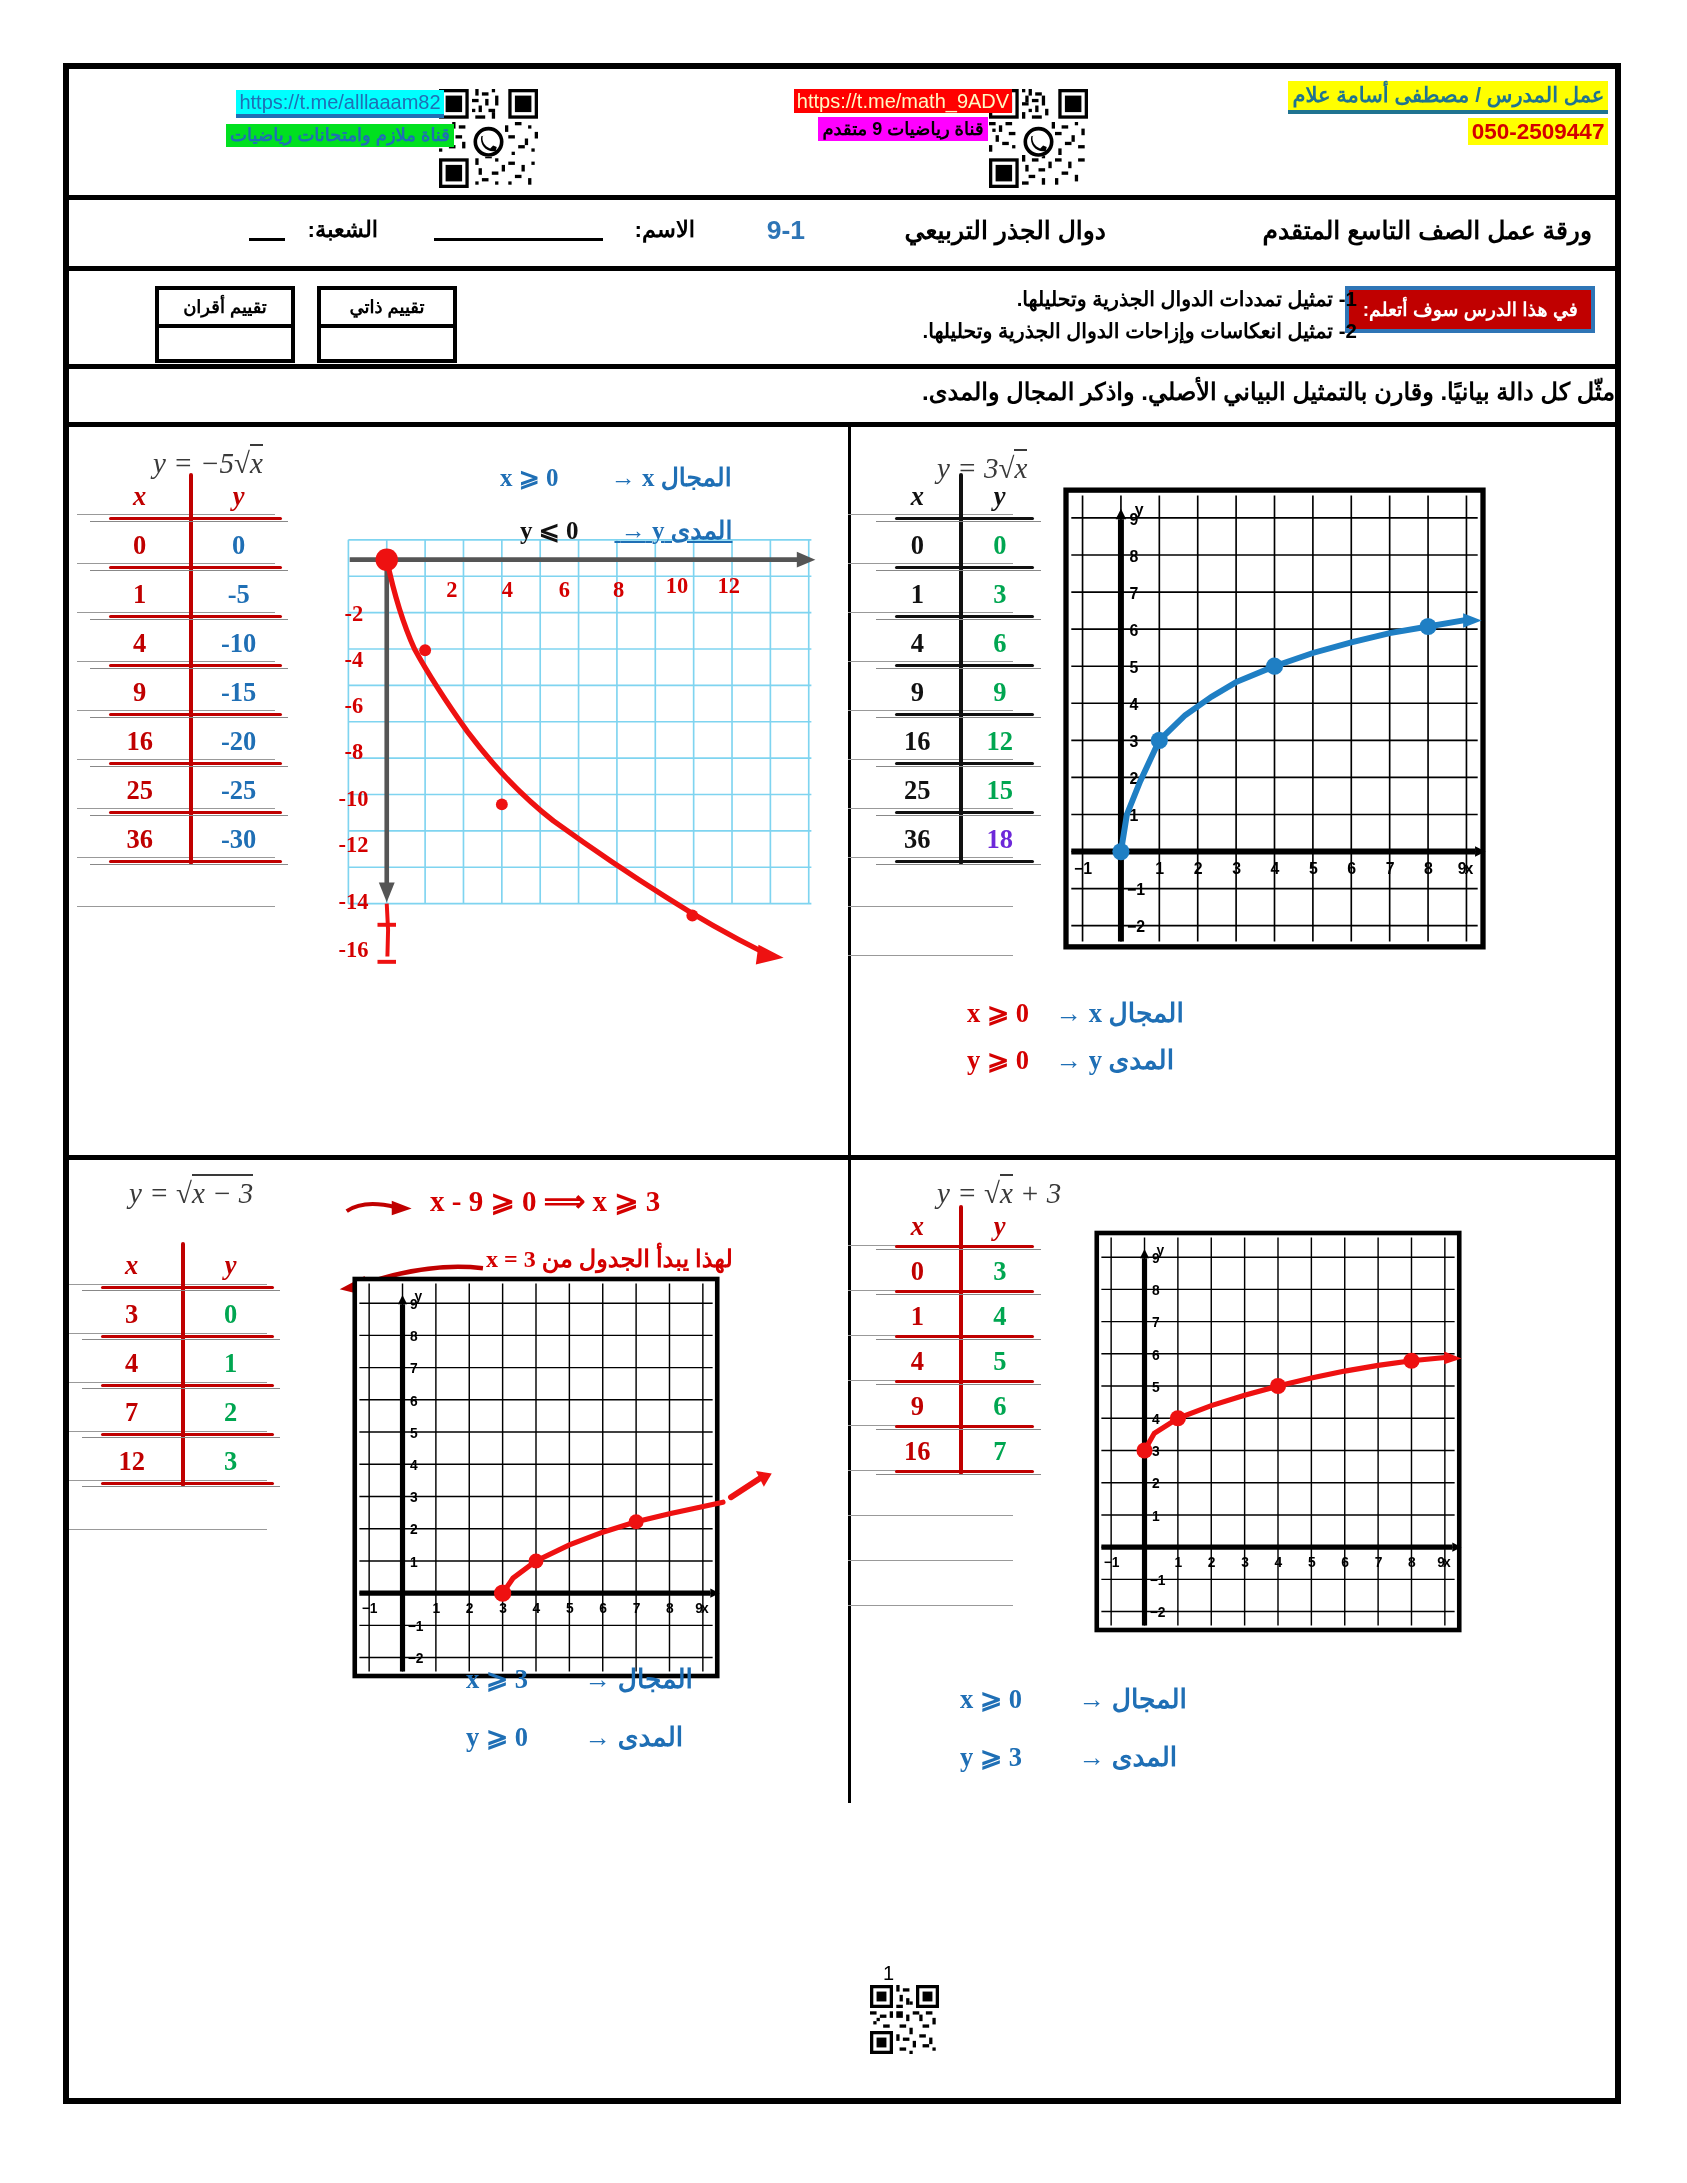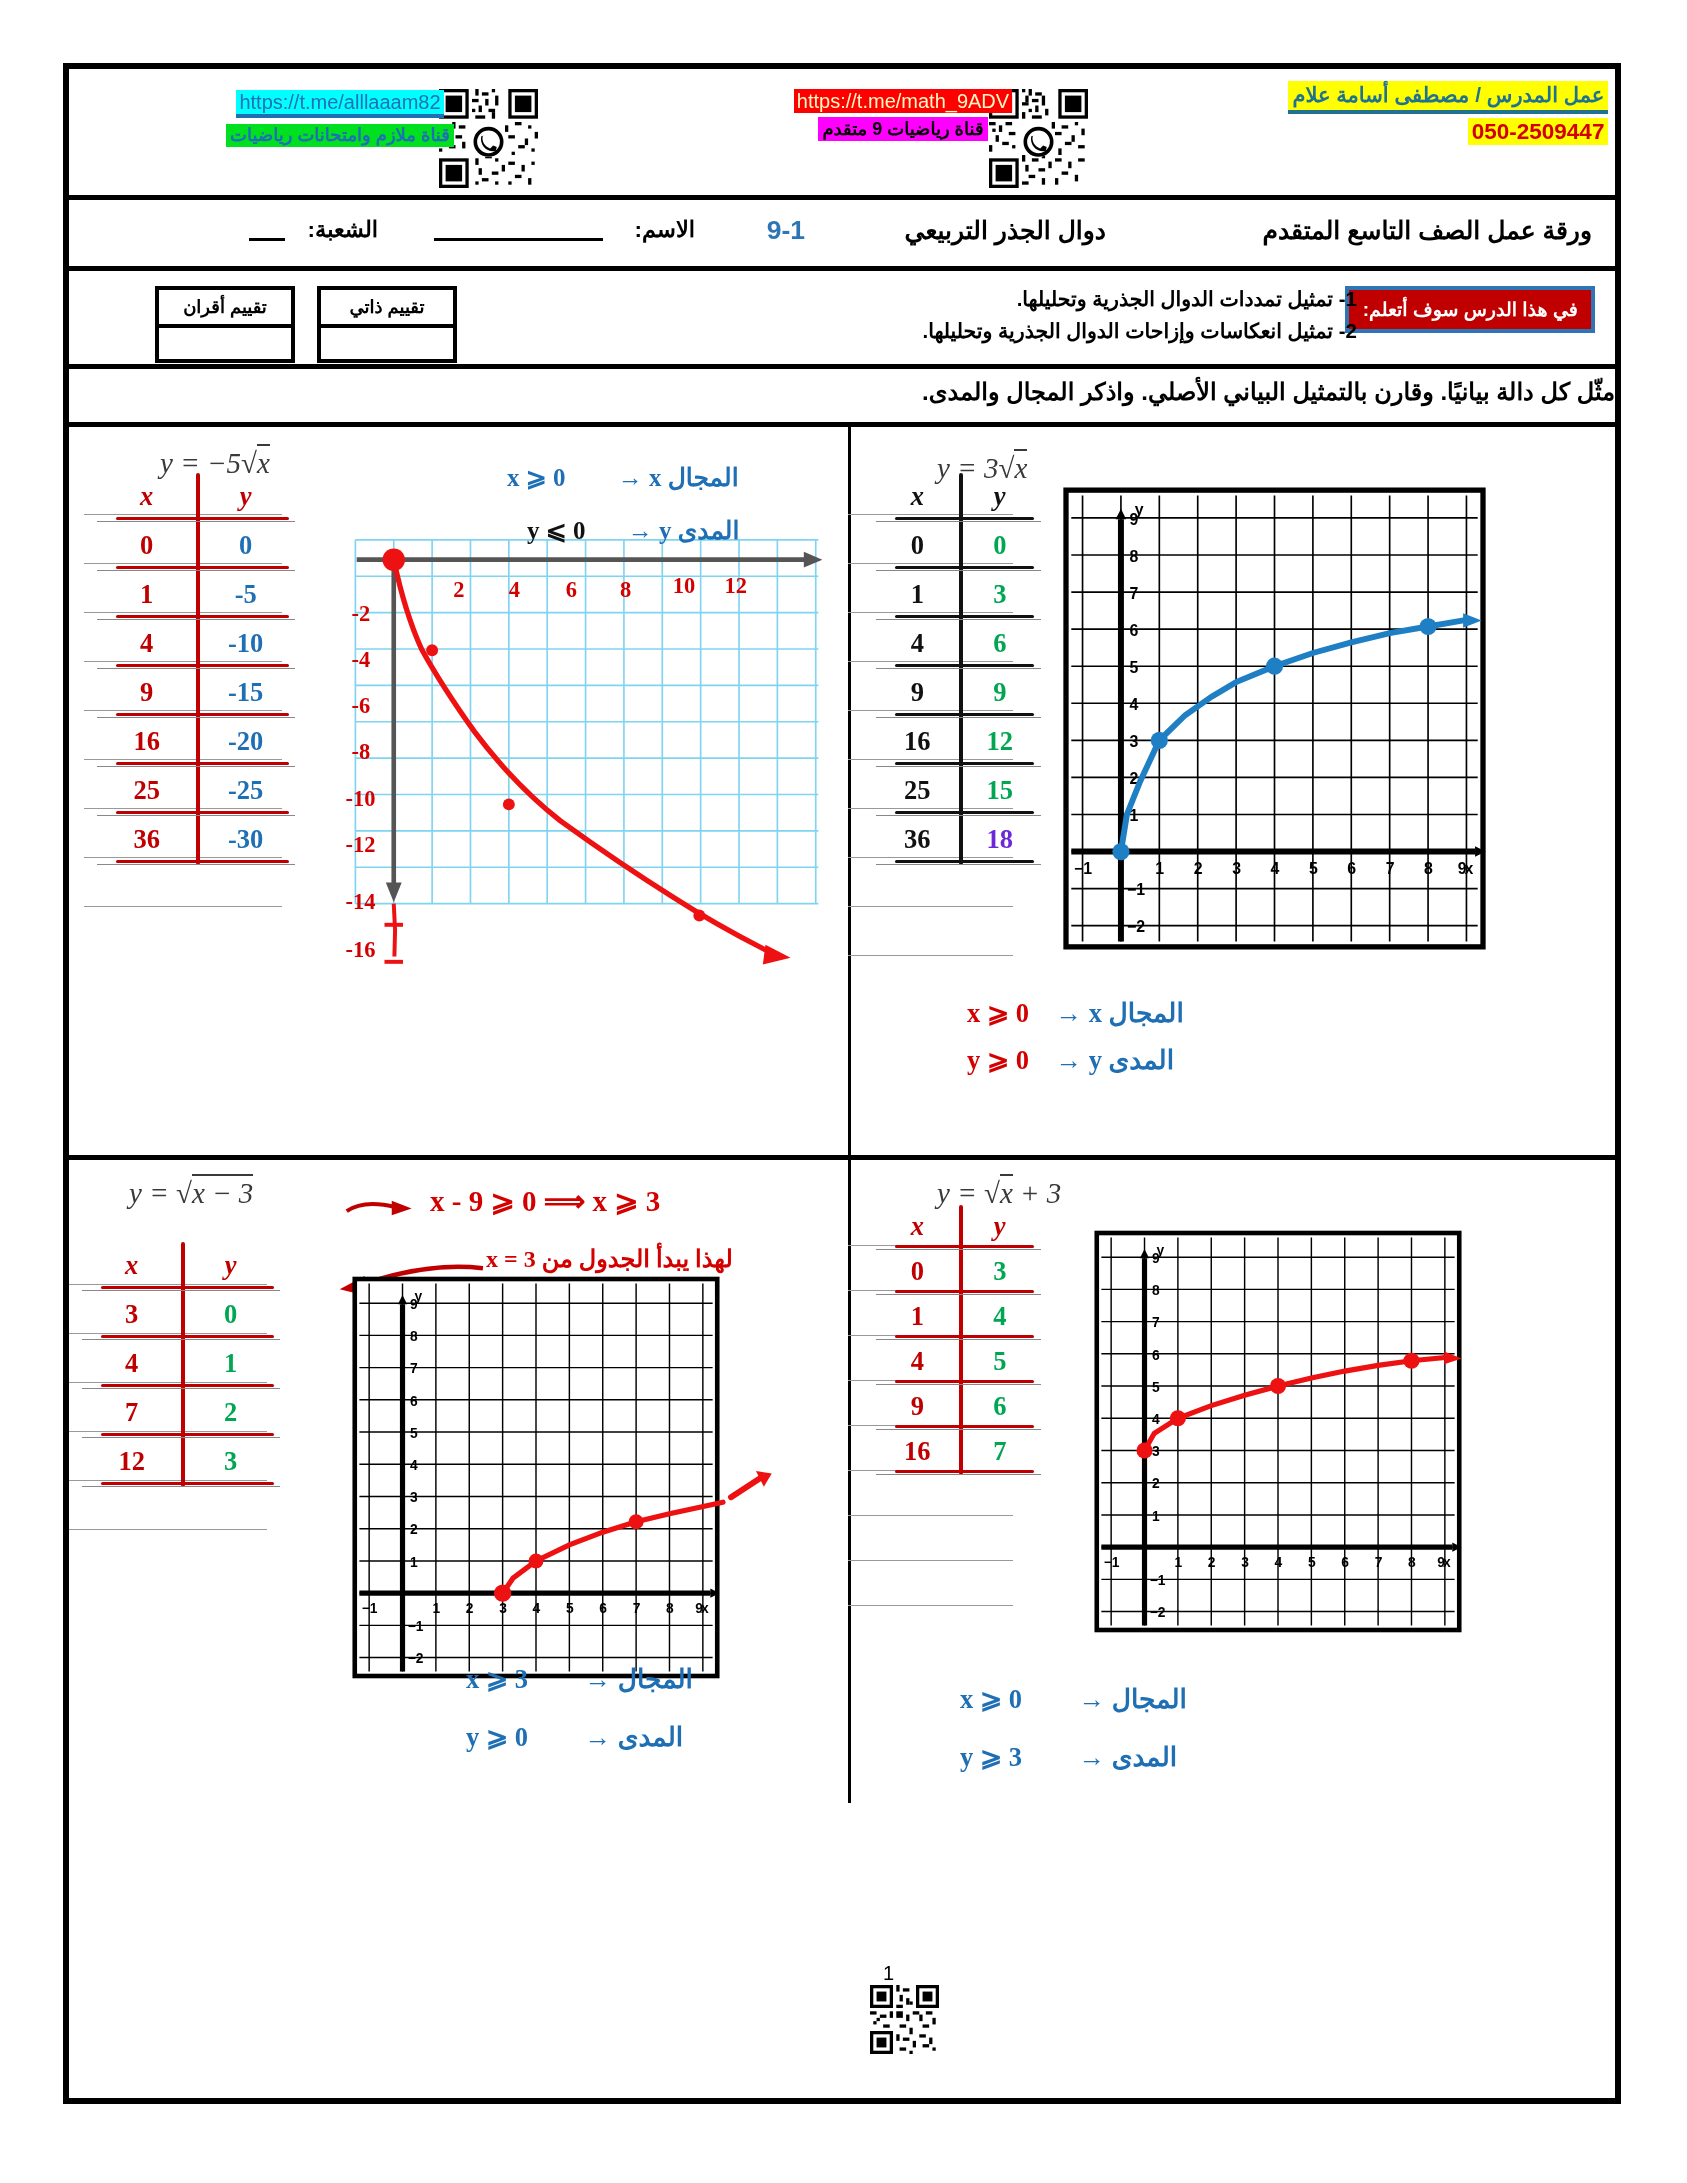--- a/index.html
+++ b/index.html
@@ -53,21 +53,21 @@
   .eval-self{left:248px;}
   .eval-peer{left:86px;}
 
   
   .instr{height:53px;border-bottom:5.3px solid #000;direction:rtl;}
   .instr span{display:inline-block;margin-top:9.3px;font-size:24px;font-weight:bold;color:#000;}
 
   
   .quad{position:absolute;box-sizing:border-box;}
   .q1{left:779px;top:0;width:767px;height:728px;border-left:3.3px solid #000;}
-  .q2{left:15px;top:0;width:667px;height:728px;}
+  .q2{left:8px;top:0;width:667px;height:728px;}
   .q3{left:779px;top:728px;width:767px;height:648px;border-left:3.3px solid #000;border-top:5.3px solid #000;}
   .q4{left:0;top:728px;width:779px;height:648px;border-top:5.3px solid #000;}
   .quads{position:relative;height:1376px;}
 
   .eq{position:absolute;font-family:"Liberation Serif",serif;font-style:italic;color:#3a3a3a;font-size:29px;}
   .eq .rad{font-style:normal;}
 
   
   .htable{position:absolute;}
   .htable .hrow{position:relative;height:var(--rh);}
@@ -549,21 +549,21 @@
           <line x1="64" y1="612" x2="92" y2="612" stroke="#EE1111" stroke-width="6"></line>
           <line x1="64" y1="668" x2="92" y2="668" stroke="#EE1111" stroke-width="6"></line>
         </svg>
       </div>
 
       <div class="ann ar blue" style="left:423px;top:36px;font-size:25px;">
         <span>المجال x</span>
         <span style="font-family:'Liberation Sans',sans-serif;">→</span>
         <span class="blue" style="direction:ltr;display:inline-block;margin-right:46px;">x ⩾ 0</span>
       </div>
-      <div class="ann ar blue" style="left:443px;top:89px;font-size:25px;">
+      <div class="ann ar blue" style="left:443px;top:89px;font-size:25px;text-decoration:underline;">
         <span>المدى y</span>
         <span style="font-family:'Liberation Sans',sans-serif;">→</span>
         <span class="black" style="direction:ltr;display:inline-block;margin-right:36px;">y ⩽ 0</span>
       </div>
     </div>
 
     <div class="quad q3">
       <div class="eq" style="left:86px;top:17px;">
         <span>y</span> =
         <span class="rad">√</span><span style="border-top:2px solid #3a3a3a;padding-top:0.7px;">x</span>

